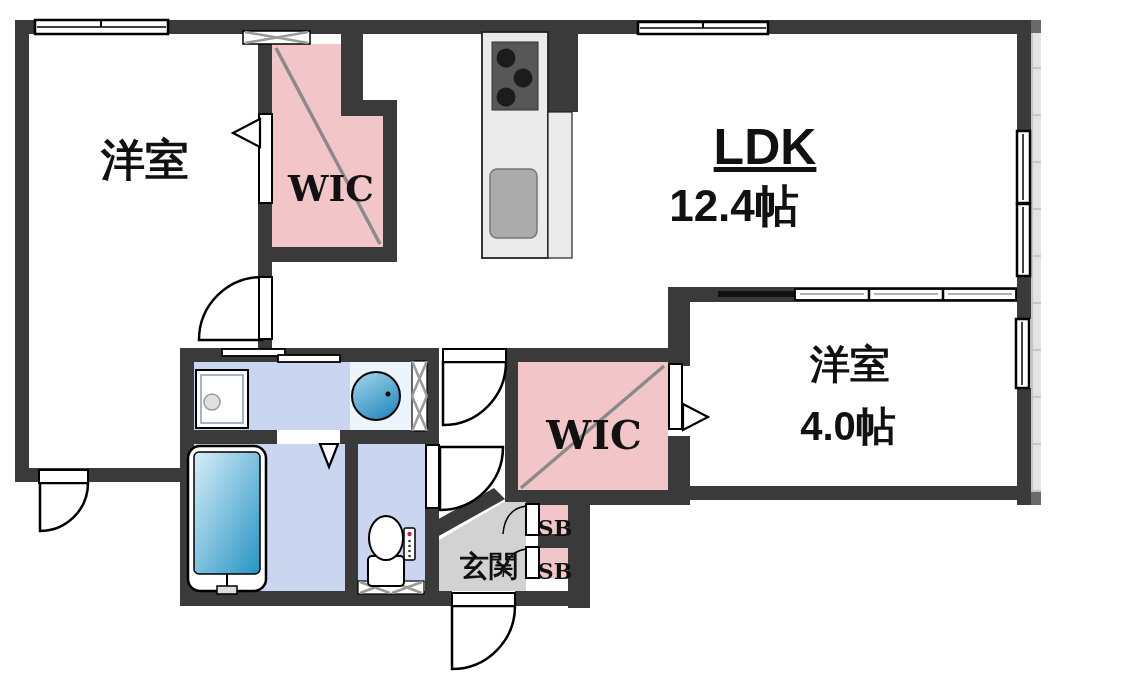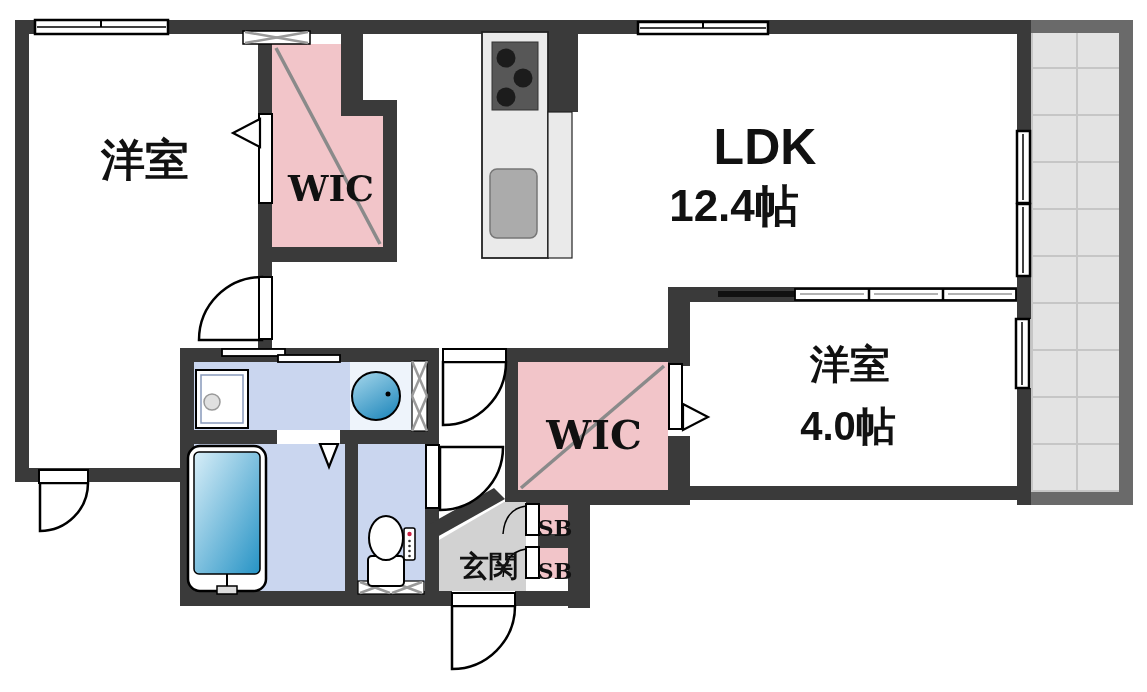--- a/index.html
+++ b/index.html
@@ -1,16 +1,16 @@
 <!DOCTYPE html>
 <html><head>
 <meta charset="utf-8">
 <style>
   html,body{margin:0;padding:0;background:#fff;}
-  #plan{position:relative;width:1147px;height:692px;background:#ffffff;overflow:hidden;
+  #plan{position:relative;width:1041px;height:692px;background:#ffffff;overflow:hidden;
         font-family:"Liberation Sans","DejaVu Sans",sans-serif;}
   .w{position:absolute;background:#3a3a3a;}
   .floor{position:absolute;}
   .lbl{position:absolute;transform:translate(-50%,-50%);color:#111;font-weight:700;
        white-space:nowrap;line-height:1;}
   .serif{font-family:"DejaVu Serif","Liberation Serif",serif;margin-top:8px;}
   #balcony{position:absolute;left:1031px;top:20px;width:102px;height:485px;background:#6a6a6a;}
   #balcony .tiles{position:absolute;left:0;top:13px;width:88px;height:459px;background:#e3e3e3;
     background-image:
       repeating-linear-gradient(0deg,#c6c6c6 0 2px,transparent 2px 47px),
@@ -208,21 +208,21 @@
         <circle cx="409.5" cy="534" r="2.2" fill="#cc2244"></circle>
         <circle cx="409.5" cy="541" r="1.3" fill="#333"></circle>
         <circle cx="409.5" cy="546" r="1.3" fill="#333"></circle>
         <circle cx="409.5" cy="551" r="1.3" fill="#333"></circle>
         <circle cx="409.5" cy="556" r="1.3" fill="#333"></circle>
       </g>
     </g>
   </svg>
 
   <div class="lbl" style="left:145px;top:160px;font-size:44px;">洋室</div>
-  <div class="lbl" style="left:765px;top:147px;font-size:50px;">LDK</div>
+  <div class="lbl" style="left:765px;top:147px;font-size:50px;text-decoration:underline;">LDK</div>
   <div class="lbl" style="left:734px;top:206px;font-size:44px;">12.4帖</div>
   <div class="lbl" style="left:850px;top:364px;font-size:40px;">洋室</div>
   <div class="lbl" style="left:848px;top:426px;font-size:40px;text-align:right;">4.0帖</div>
   <div class="lbl serif" style="left:331px;top:180px;font-size:36px;">WIC</div>
   <div class="lbl serif" style="left:594px;top:427px;font-size:40px;">WIC</div>
   <div class="lbl" style="left:489px;top:566px;font-size:29px;">玄関</div>
   <div class="lbl serif" style="left:555px;top:520px;font-size:22px;">SB</div>
   <div class="lbl serif" style="left:555px;top:563px;font-size:22px;">SB</div>
 </div>
 

